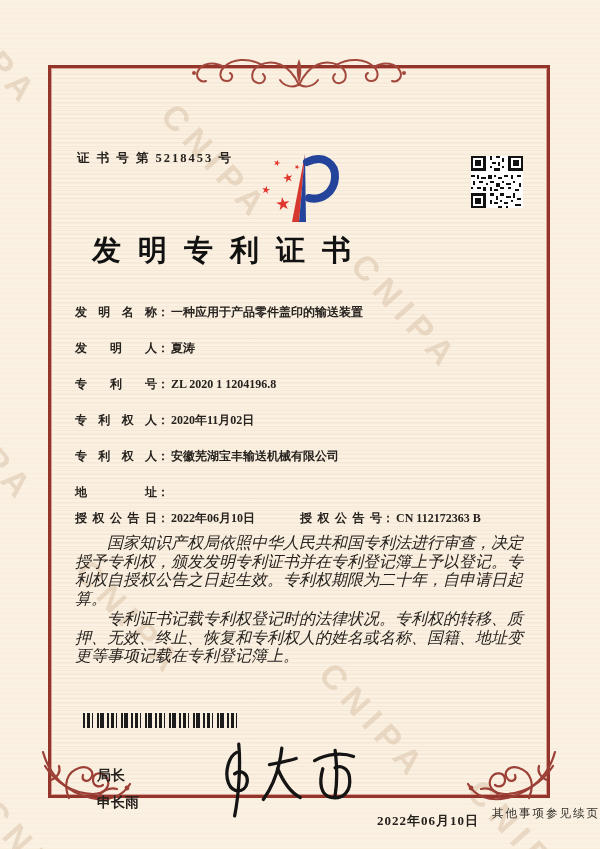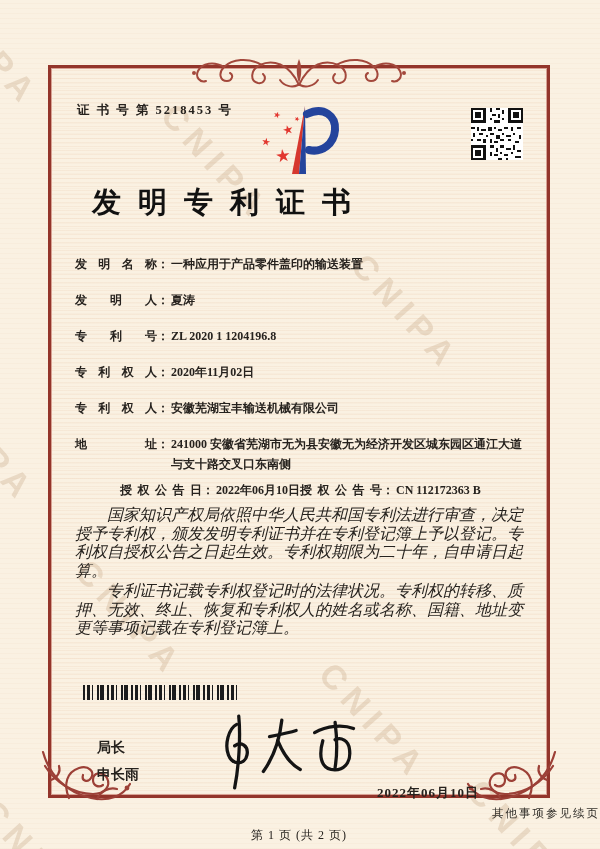--- a/index.html
+++ b/index.html
@@ -25,40 +25,40 @@
   .frame {
     position:absolute; z-index:2; left:48px; top:65px; width:502px; height:733px;
     border:3px solid #93352b;
     box-shadow: inset 0 0 0 1px #d8a294;
     background: repeating-linear-gradient(0deg, rgba(223,168,128,0.12) 0 1px, transparent 1px 4px);
   }
   .orn-top { position:absolute; left:50%; top:-16px; transform:translateX(-50%); }
   .orn-corner { position:absolute; }
   .orn-corner.bl { left:-12px; bottom:-14px; }
   .orn-corner.br { right:-12px; bottom:-14px; transform:scaleX(-1); }
-  .content { position:relative; height:100%; padding:0 24px; }
+  .content { position:relative; height:100%; padding:0 24px;margin-top:48px; }
   
   .hdr { position:relative; height:112px; }
   .cert-no { position:absolute; left:2px; top:34px; font-size:12.5px; font-weight:600; letter-spacing:2px; }
   .logo { position:absolute; left:50%; top:34px; transform:translateX(-50%); }
   .qr { position:absolute; right:0; top:40px; }
   .title {
     margin-top:4px; text-align:left;
     font-size:29px; font-weight:bold; color:#111;
     letter-spacing:17px; padding-left:17px; line-height:36px;
   }
   
   .fields { margin-top:34px; font-size:12px; font-weight:600; }
   .frow { display:flex; margin-bottom:16px; line-height:20px; }
   .frow.addr { margin-bottom:6px; }
   .flabel { display:inline-block; width:82px; text-align:justify; text-align-last:justify; flex:0 0 82px; }
   .colon { flex:0 0 14px; }
   .fvalue { flex:1; }
   .auth { display:flex; line-height:20px; }
-  .pair1 { display:flex; width:225px; flex:0 0 225px;justify-content:flex-end; }
+  .pair1 { display:flex; width:225px; flex:0 0 225px; }
   .pair2 { display:flex; }
   
   .body-text { margin-top:6px; font-size:16px; font-style:italic; }
   .body-text p { text-indent:2em; line-height:18.5px; margin-bottom:2px; text-align:justify; }
   
   .barcode {
     margin:47px 0 0 8px; width:154px; height:15px;
     background: repeating-linear-gradient(90deg,
       #1c1c1c 0 2px, transparent 2px 4px,
       #1c1c1c 4px 7px, transparent 7px 9px,
@@ -235,21 +235,20 @@
             <span class="fvalue">2020年11月02日</span>
         </div>
         <div class="frow">
           <span class="flabel">专利权人</span>
             <span class="colon">：</span>
             <span class="fvalue">安徽芜湖宝丰输送机械有限公司</span>
         </div>
         <div class="frow addr">
           <span class="flabel">地址</span>
             <span class="colon">：</span>
-            <span class="fvalue">241000 安徽省芜湖市无为县安徽无为经济开发区城东园区通江大道与支十路交叉口东南侧</span>
         </div>
         <div class="auth">
           <span class="pair1">
             <span class="flabel">授权公告日</span>
               <span class="colon">：</span>
               <span>2022年06月10日</span>
           </span>
           <span class="pair2">
             <span class="flabel">授权公告号</span>
               <span class="colon">：</span>

